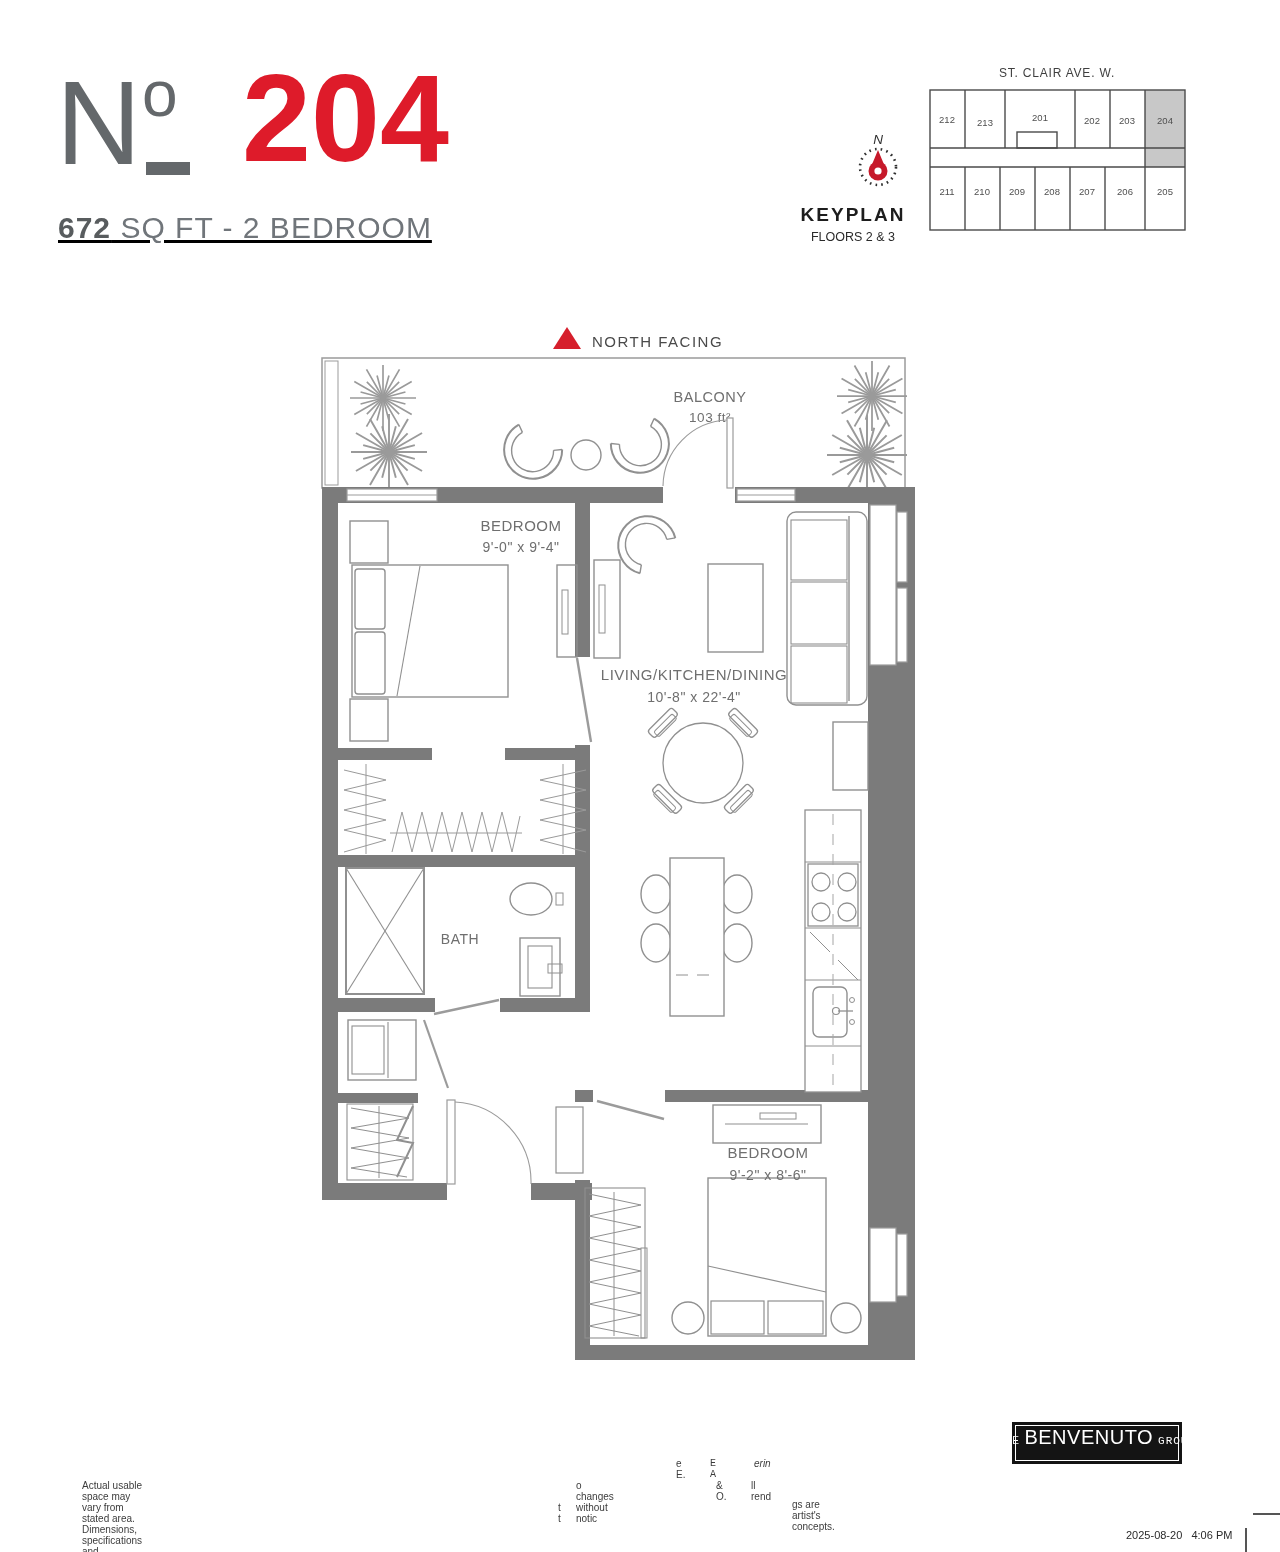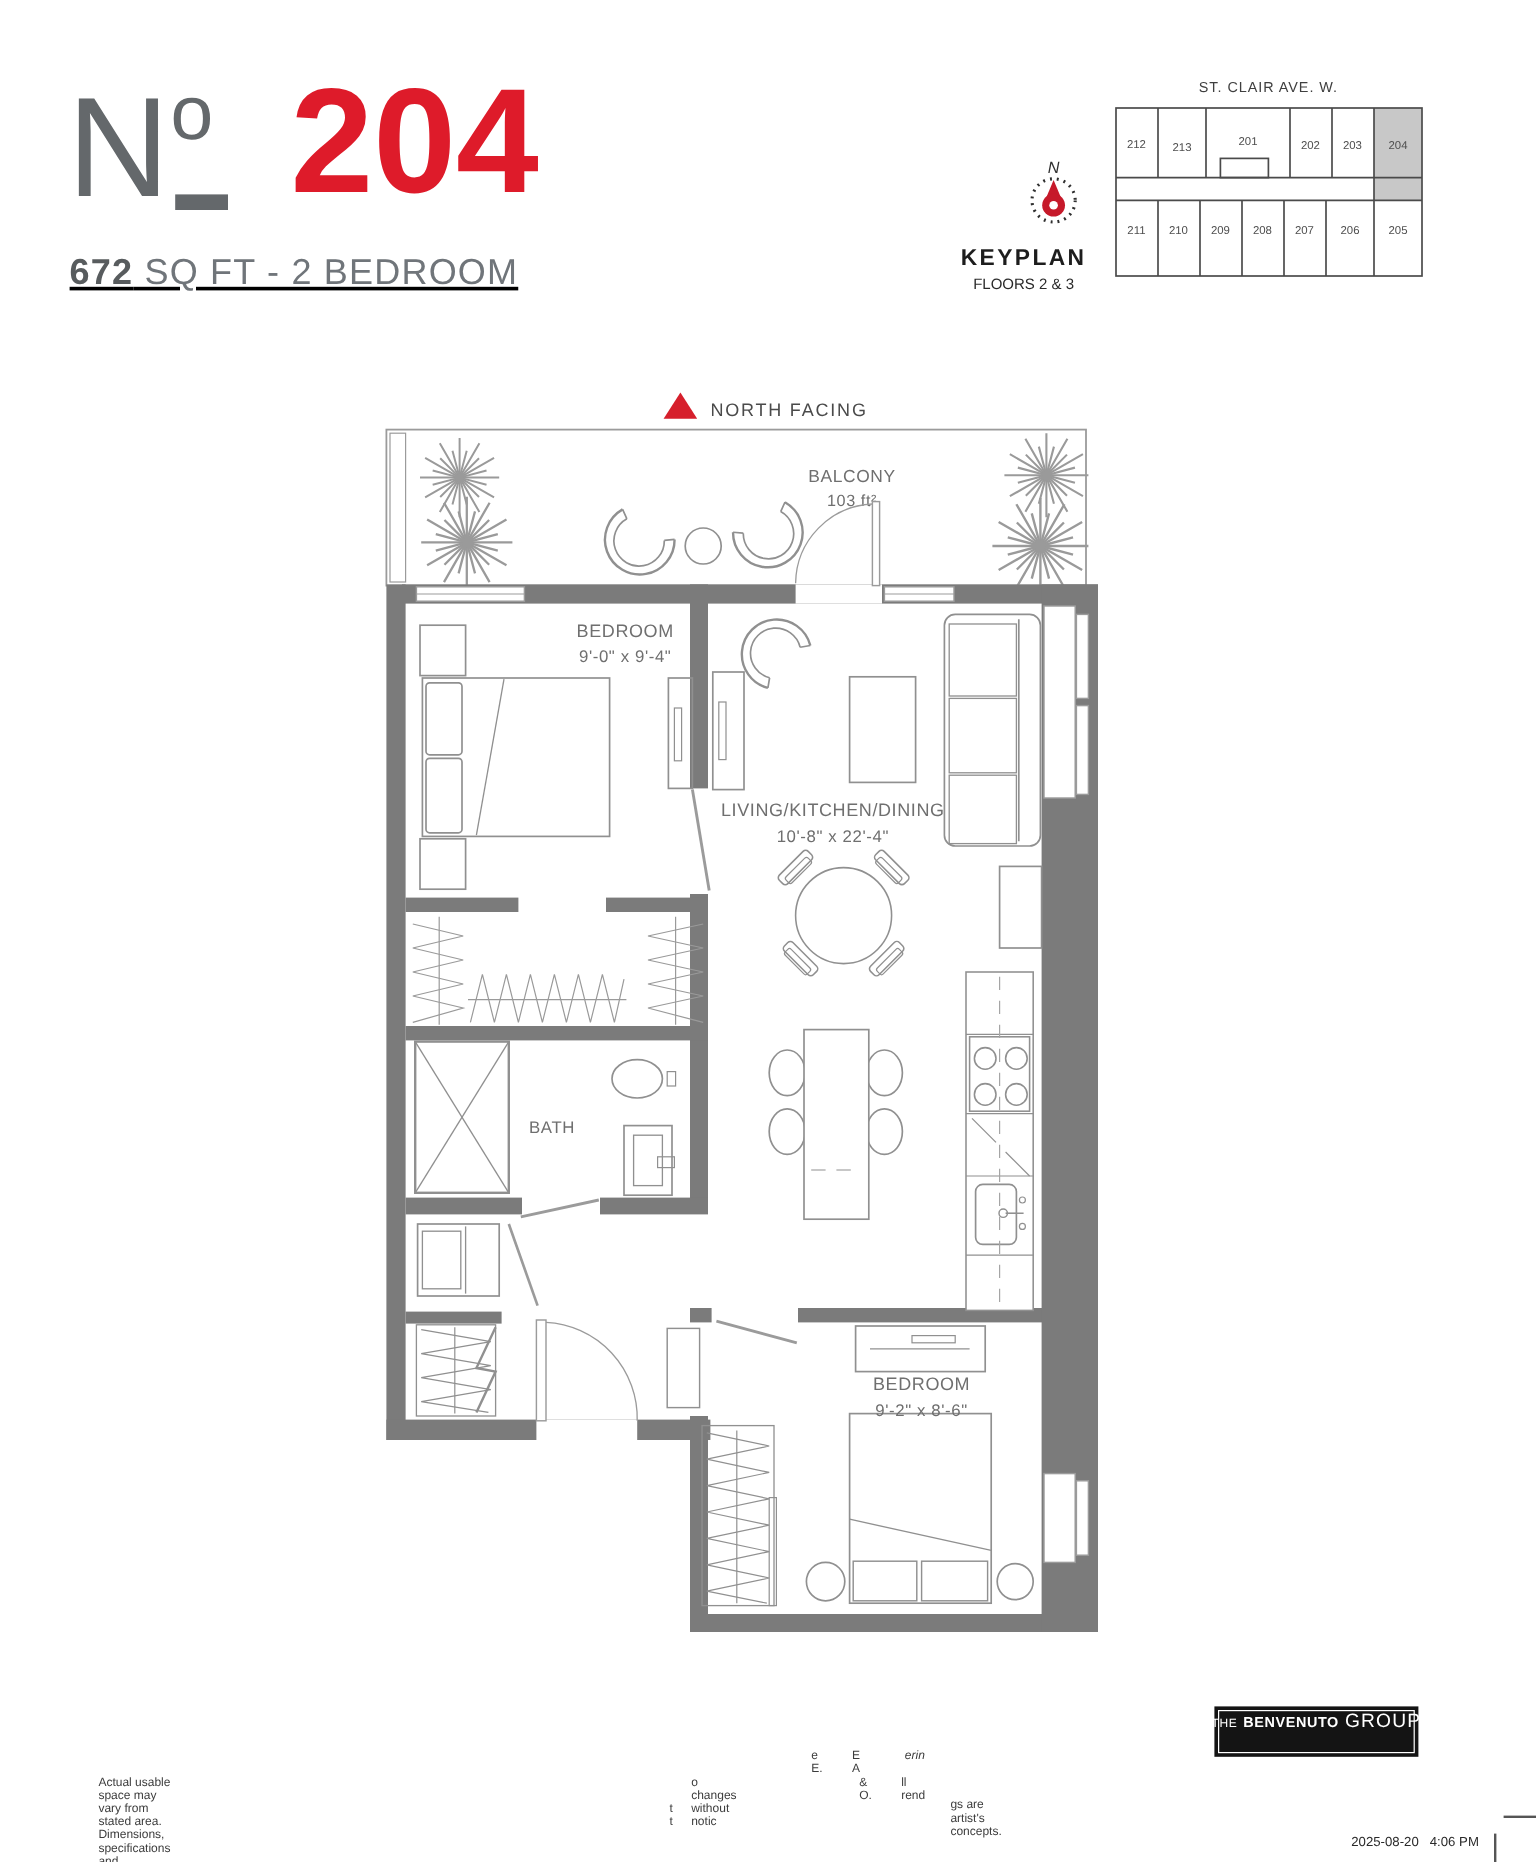--- a/index.html
+++ b/index.html
@@ -271,32 +271,32 @@
     <polyline points="589,1194 641,1205 589,1216 641,1227 589,1238 641,1249 589,1260 641,1271 589,1282 641,1293 589,1304 641,1315 589,1326 639,1336" stroke-width="1"></polyline>
     <rect x="641" y="1248" width="6" height="90" stroke-width="1"></rect>
   </g>
   <text class="planlabel" x="768" y="1158" font-size="15" text-anchor="middle">BEDROOM</text>
   <text class="planlabel" x="768" y="1180" font-size="14" text-anchor="middle">9'-2" x 8'-6"</text>
 </svg>
 
 <div class="abs" style="font-size:10px;color:#3c3c3c;">
   <span class="abs" style="left:558px;top:1458px;margin-top:44px;">t t</span>
   <span class="abs" style="left:676px;top:1458px;">e E.</span>
-  <span class="abs" style="left:710px;top:1458px;">E A</span>
+  <span class="abs" style="left:710px;top:1458px;font-family:Liberation Mono, monospace;">E A</span>
   <span class="abs" style="left:754px;top:1458px;font-style:italic;">erin</span>
   <span class="abs" style="left:82px;top:1480px;">Actual usable space may vary from stated area. Dimensions, specifications and architectural detailing are subjec</span>
   <span class="abs" style="left:576px;top:1480px;">o changes without notic</span>
   <span class="abs" style="left:716px;top:1480px;">&amp; O.</span>
   <span class="abs" style="left:751px;top:1480px;">ll rend</span>
   <span class="abs" style="left:792px;top:1480px;margin-top:19px;">gs are artist's concepts.</span>
 </div>
 
 <div class="abs" id="brand-badge" style="left:1012px;top:1422px;width:170px;height:42px;">
   <div class="inner">
     <span style="font-size:10px;letter-spacing:.5px;">THE</span>
-    <span style="font-size:12px;font-weight:700;letter-spacing:.5px;">BENVENUTO</span>
-    <span style="font-size:16px;letter-spacing:1px;">GROUP</span>
+    <span style="font-size:20px;font-weight:400;letter-spacing:.5px;">BENVENUTO</span>
+    <span style="font-size:11px;letter-spacing:1px;font-family:Liberation Mono, monospace;">GROUP</span>
   </div>
 </div>
 
 <span class="abs pre" style="left:1126px;top:1529px;font-size:11px;color:#2a2a2a;">2025-08-20   4:06 PM</span>
 <div class="abs" style="left:1253px;top:1513px;width:27px;height:2px;background:#555;"></div>
 <div class="abs" style="left:1245px;top:1528px;width:2px;height:24px;background:#555;"></div>
 
 </body></html>

